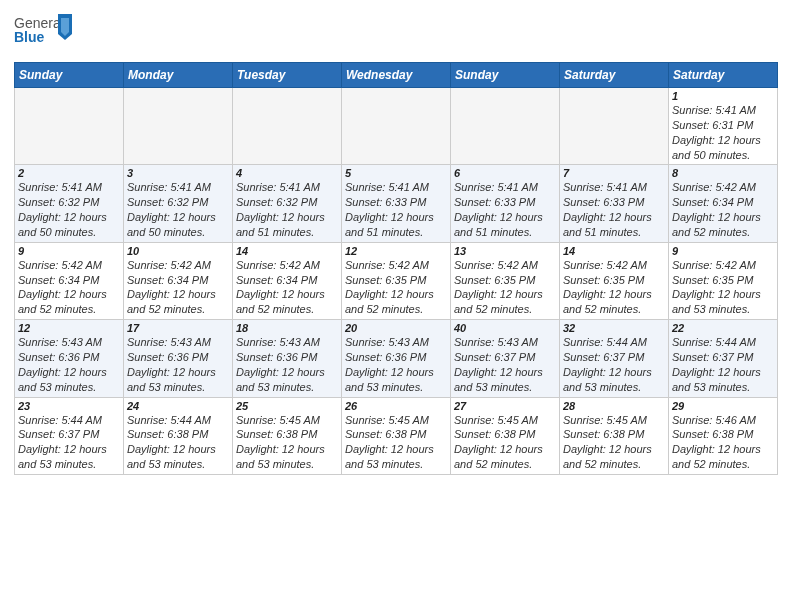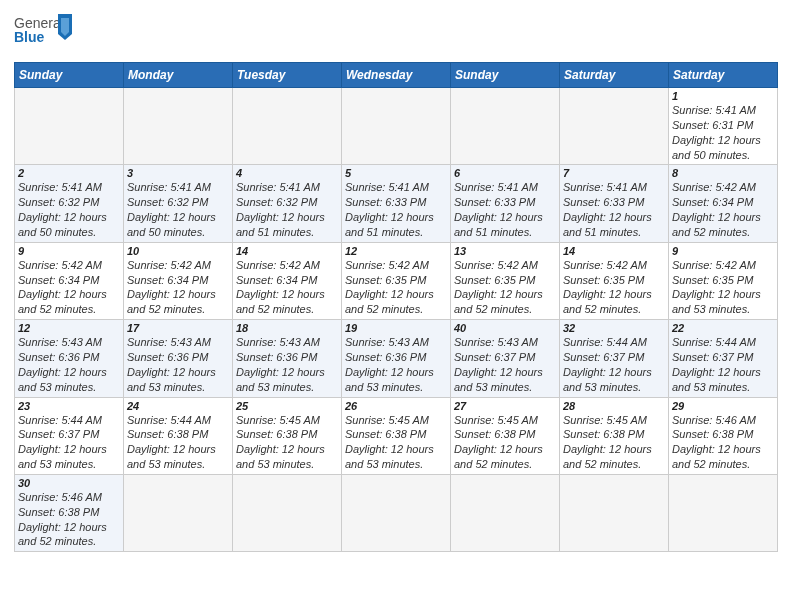--- a/index.html
+++ b/index.html
@@ -251,21 +251,21 @@
 and 53 minutes.</div>
           </td>
           <td>
             <span class="day-num">18</span>
             <div class="day-info">Sunrise: 5:43 AM
 Sunset: 6:36 PM
 Daylight: 12 hours
 and 53 minutes.</div>
           </td>
           <td>
-            <span class="day-num">19</span>
+            <span class="day-num">20</span>
             <div class="day-info">Sunrise: 5:43 AM
 Sunset: 6:36 PM
 Daylight: 12 hours
 and 53 minutes.</div>
           </td>
           <td>
             <span class="day-num">40</span>
             <div class="day-info">Sunrise: 5:43 AM
 Sunset: 6:37 PM
 Daylight: 12 hours
@@ -329,31 +329,16 @@
 Daylight: 12 hours
 and 52 minutes.</div>
           </td>
           <td>
             <span class="day-num">29</span>
             <div class="day-info">Sunrise: 5:46 AM
 Sunset: 6:38 PM
 Daylight: 12 hours
 and 52 minutes.</div>
           </td>
-        </tr>
-        <tr>
-          <td>
-            <span class="day-num">30</span>
-            <div class="day-info">Sunrise: 5:46 AM
-Sunset: 6:38 PM
-Daylight: 12 hours
-and 52 minutes.</div>
-          </td>
-          <td class="empty"></td>
-          <td class="empty"></td>
-          <td class="empty"></td>
-          <td class="empty"></td>
-          <td class="empty"></td>
-          <td class="empty"></td>
         </tr>
       </tbody>
   </table>
 </div>
 
 </body></html>

